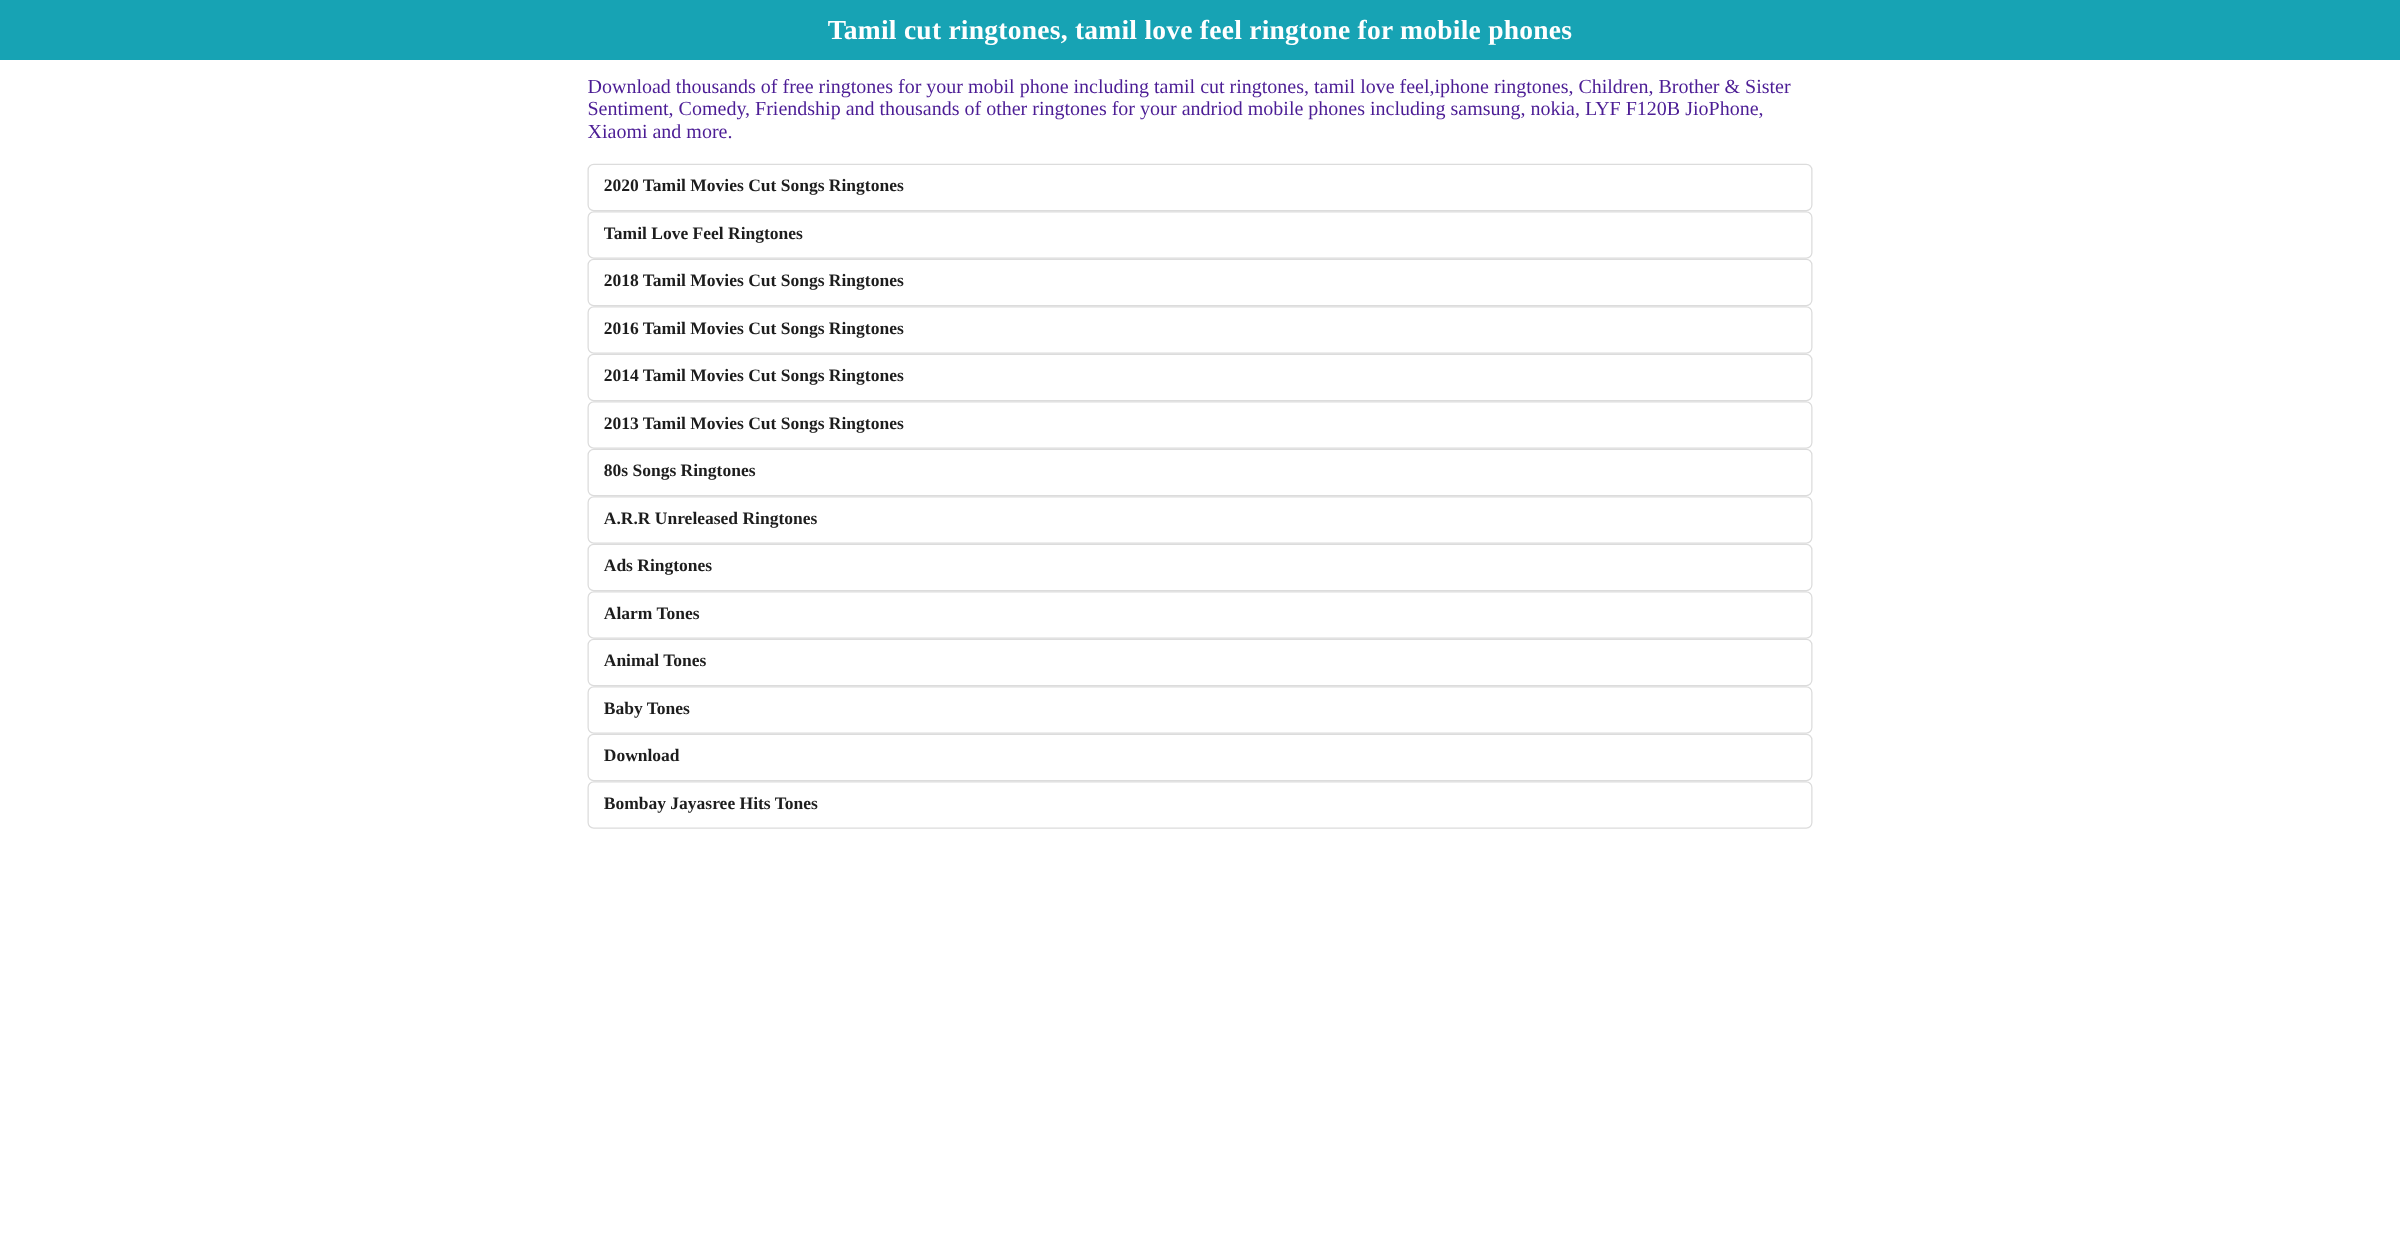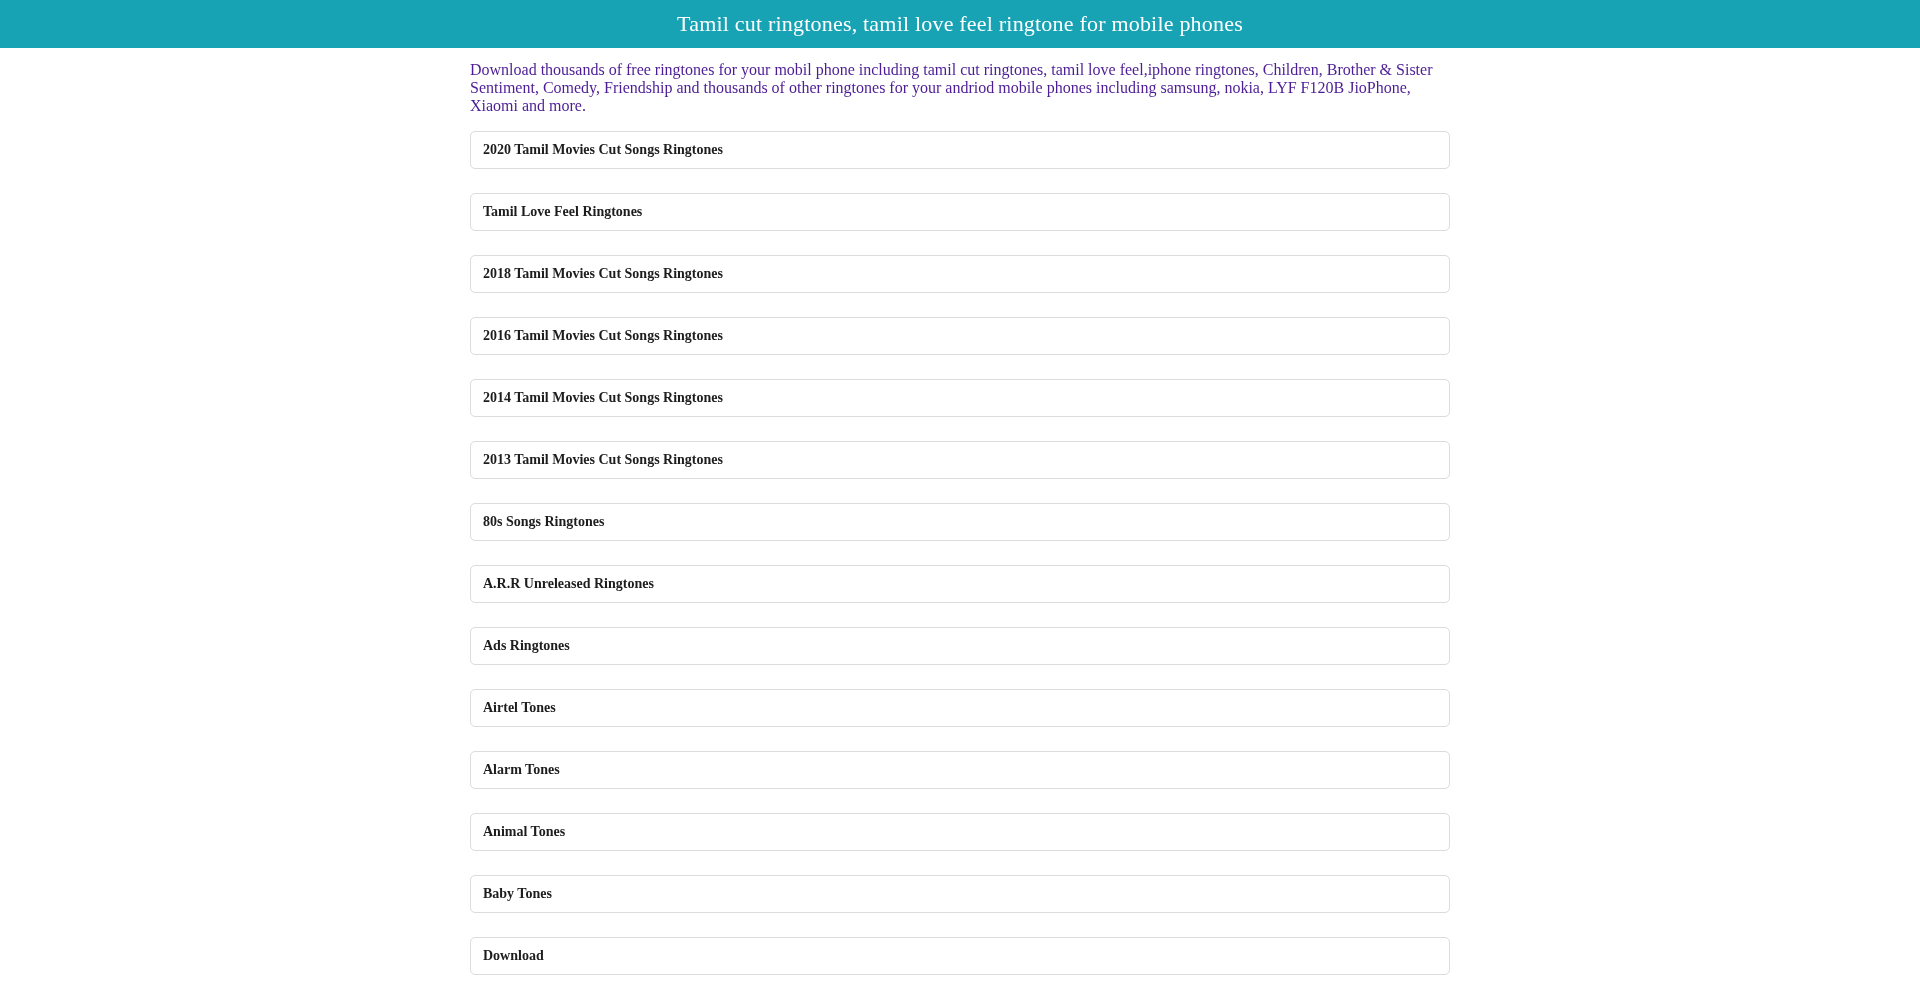--- a/index.html
+++ b/index.html
@@ -15,21 +15,21 @@
     position: relative;
   }
   .banner {
     width: 100%;
     height: 48px;
     background: #17a3b4;
   }
   .banner h1 {
     margin: 0;
     font-size: 22px;
-    font-weight: normal;
+    font-weight: bold;
     color: #ffffff;
     text-align: center;
     line-height: 48px;
     letter-spacing: 0.2px;
   }
   .container {
     width: 980px;
     margin: 0 auto;
   }
   .intro {
@@ -39,21 +39,21 @@
     color: #4c1d95;
   }
   .category-list {
     margin: 0;
     padding: 0;
     list-style: none;
   }
   .category-item {
     box-sizing: border-box;
     height: 38px;
-    margin-bottom: 24px;
+    margin-bottom: 0;
     padding: 0 12px;
     display: flex;
     align-items: center;
     background: #ffffff;
     border: 1px solid #dcdcdc;
     border-radius: 5px;
     cursor: pointer;
   }
   .category-item .label {
     font-weight: bold;
@@ -105,23 +105,20 @@
 
 
   <li class="category-item">
     <span class="label">A.R.R Unreleased Ringtones</span>
   </li>
 
   <li class="category-item">
     <span class="label">Ads Ringtones</span>
   </li>
 
-  <li class="category-item">
-    <span class="label">Airtel Tones</span>
-  </li>
 
   <li class="category-item">
     <span class="label">Alarm Tones</span>
   </li>
 
   <li class="category-item">
     <span class="label">Animal Tones</span>
   </li>
 
   <li class="category-item">

